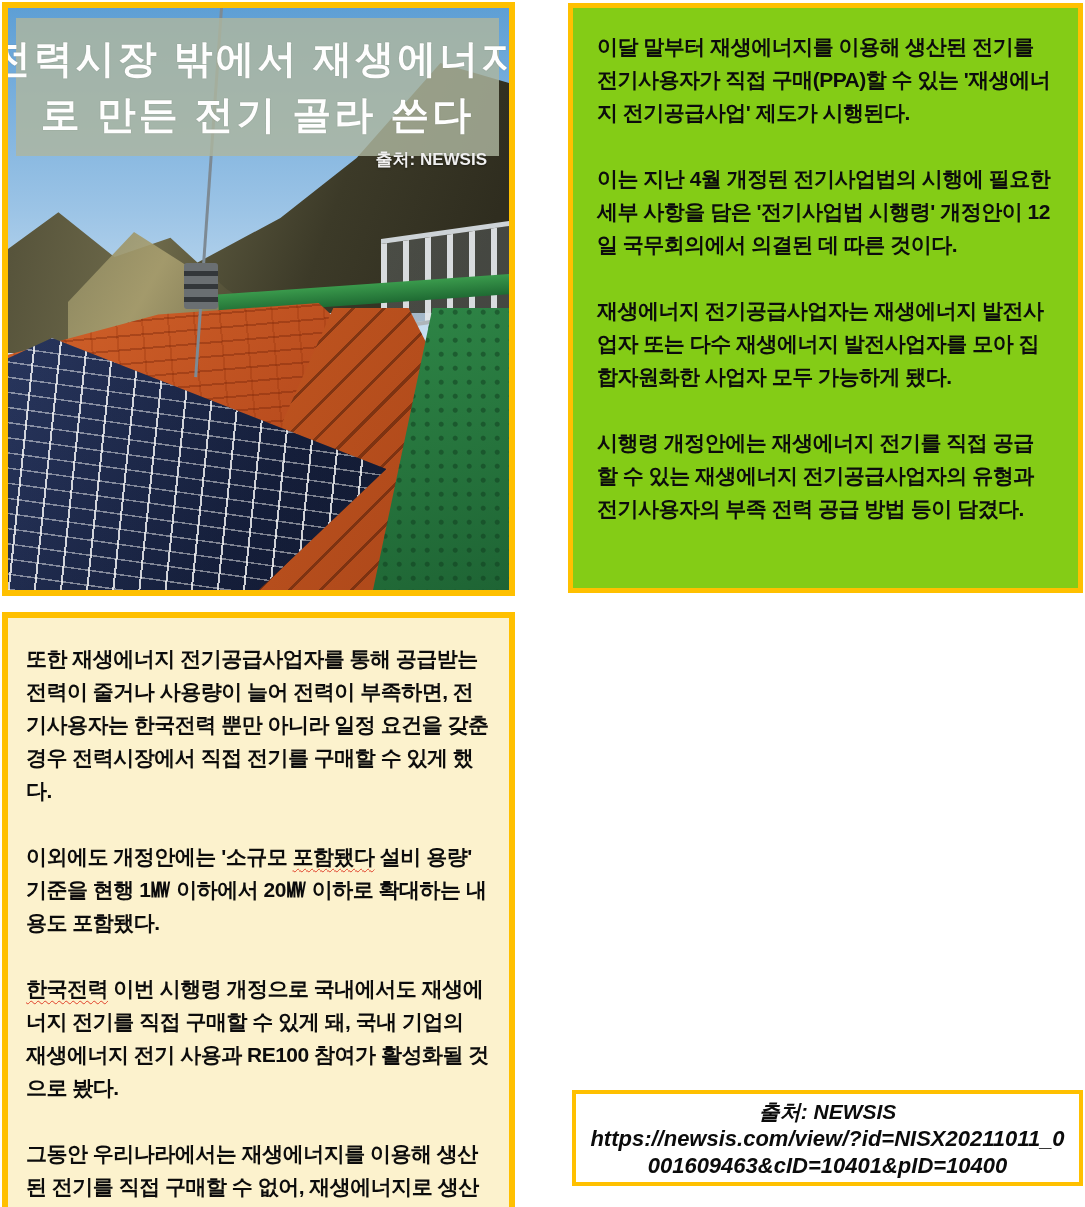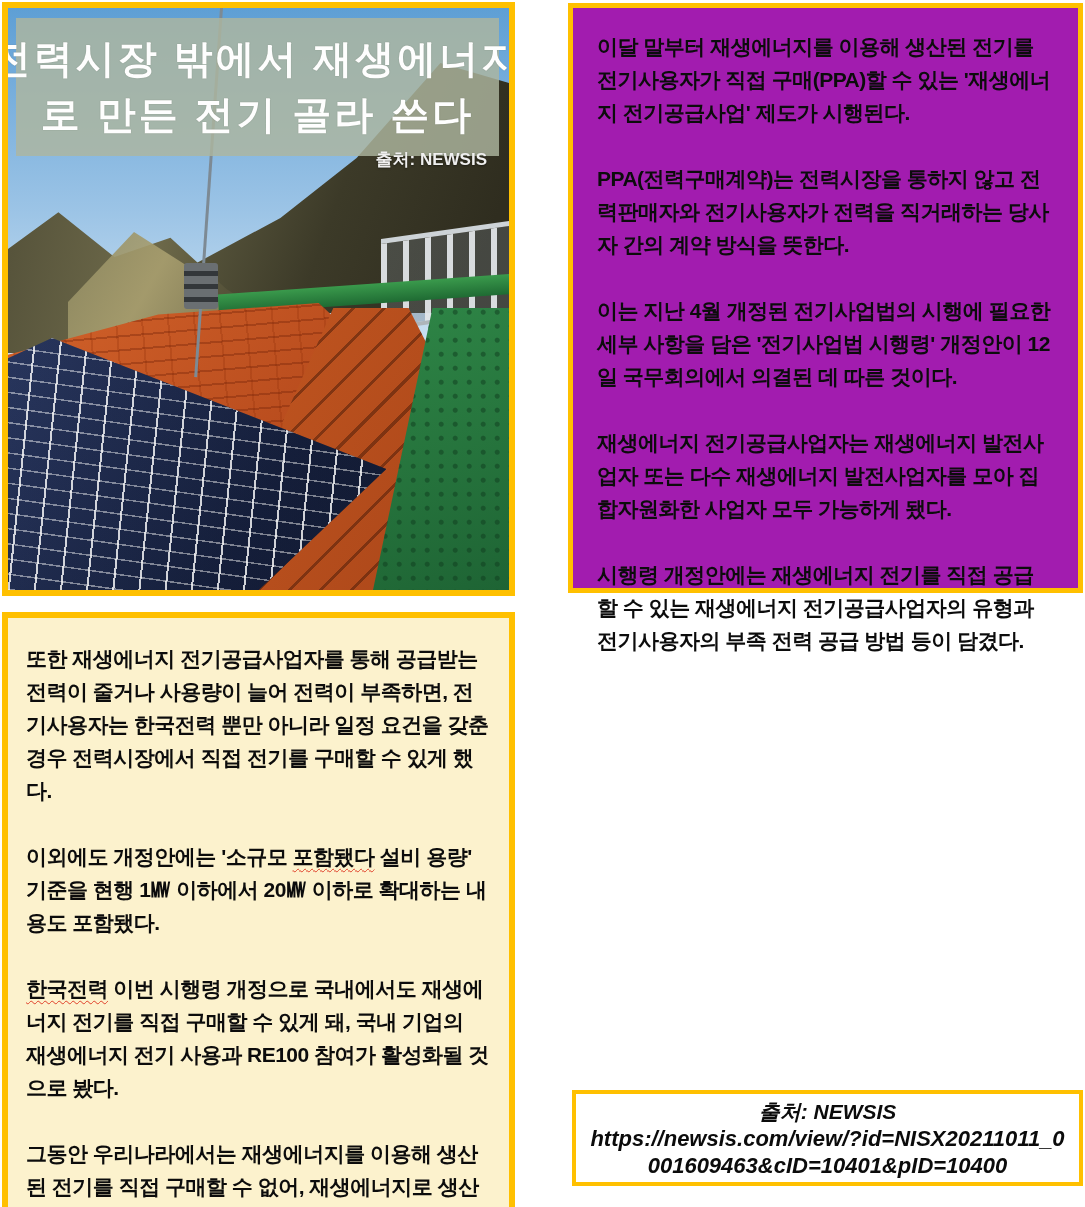--- a/index.html
+++ b/index.html
@@ -71,21 +71,21 @@
     text-shadow:0 0 1px rgba(80,90,70,.55);
   }
   .photo-source {
     position:absolute; top:140px; right:22px;
     color:#EFEFEF; font-size:17px; font-weight:600;
     text-shadow:0 1px 2px rgba(0,0,0,.45);
   }
 
   
   .article-panel {
-    border:5px solid #FFC000; background:#a21caf;
+    border:5px solid #FFC000; background:#84cc16;
     font-size:21px; font-weight:700; line-height:33px; color:#0c0c0c;
     letter-spacing:-0.5px;
   }
   .panel-top-right {
     position:absolute; left:568px; top:3px; width:515px; height:590px;
     padding:22px 24px 0 24px;
   }
   .panel-bottom-left {
     position:absolute; left:2px; top:612px; width:513px; height:750px;
     border-width:6px; background:#FCF2CD; padding:24px 20px 0 18px;
@@ -128,21 +128,20 @@
   </div>
   <div class="title-band">
     <div class="line">전력시장 밖에서 재생에너지</div>
     <div class="line">로 만든 전기 골라 쓴다</div>
   </div>
   <div class="photo-source">출처: NEWSIS</div>
 </div>
 
 <div class="article-panel panel-top-right">
     <p><span>이달 말부터 재생에너지를 이용해 생산된 전기를 전기사용자가 직접 구매(PPA)할 수 있는 '재생에너지 전기공급사업' 제도가 시행된다.</span></p>
-    <p><span>PPA(전력구매계약)는 전력시장을 통하지 않고 전력판매자와 전기사용자가 전력을 직거래하는 당사자 간의 계약 방식을 뜻한다.</span></p>
     <p><span>이는 지난 4월 개정된 전기사업법의 시행에 필요한 세부 사항을 담은 '전기사업법 시행령' 개정안이 12일 국무회의에서 의결된 데 따른 것이다.</span></p>
     <p><span>재생에너지 전기공급사업자는 재생에너지 발전사업자 또는 다수 재생에너지 발전사업자를 모아 집합자원화한 사업자 모두 가능하게 됐다.</span></p>
     <p><span>시행령 개정안에는 재생에너지 전기를 직접 공급할 수 있는 재생에너지 전기공급사업자의 유형과 전기사용자의 부족 전력 공급 방법 등이 담겼다.</span></p>
   </div>
 
 <div class="article-panel panel-bottom-left">
     <p><span>또한 재생에너지 전기공급사업자를 통해 공급받는 전력이 줄거나 사용량이 늘어 전력이 부족하면, 전기사용자는 한국전력 뿐만 아니라 일정 요건을 갖춘 경우 전력시장에서 직접 전기를 구매할 수 있게 했다.</span></p>
     <p><span>이외에도 개정안에는 '소규모 </span><span class="squiggle">포함됐다</span><span> 설비 용량' 기준을 현행 1㎿ 이하에서 20㎿ 이하로 확대하는 내용도 포함됐다.</span></p>
     <p><span class="squiggle">한국전력</span><span> 이번 시행령 개정으로 국내에서도 재생에너지 전기를 직접 구매할 수 있게 돼, 국내 기업의 재생에너지 전기 사용과 RE100 참여가 활성화될 것으로 봤다.</span></p>
     <p><span>그동안 우리나라에서는 재생에너지를 이용해 생산된 전기를 직접 구매할 수 없어, 재생에너지로 생산한 전력을 100% 사용하려는 캠페인 'RE100' 참여 수단이 제한적이었다.</span></p>

